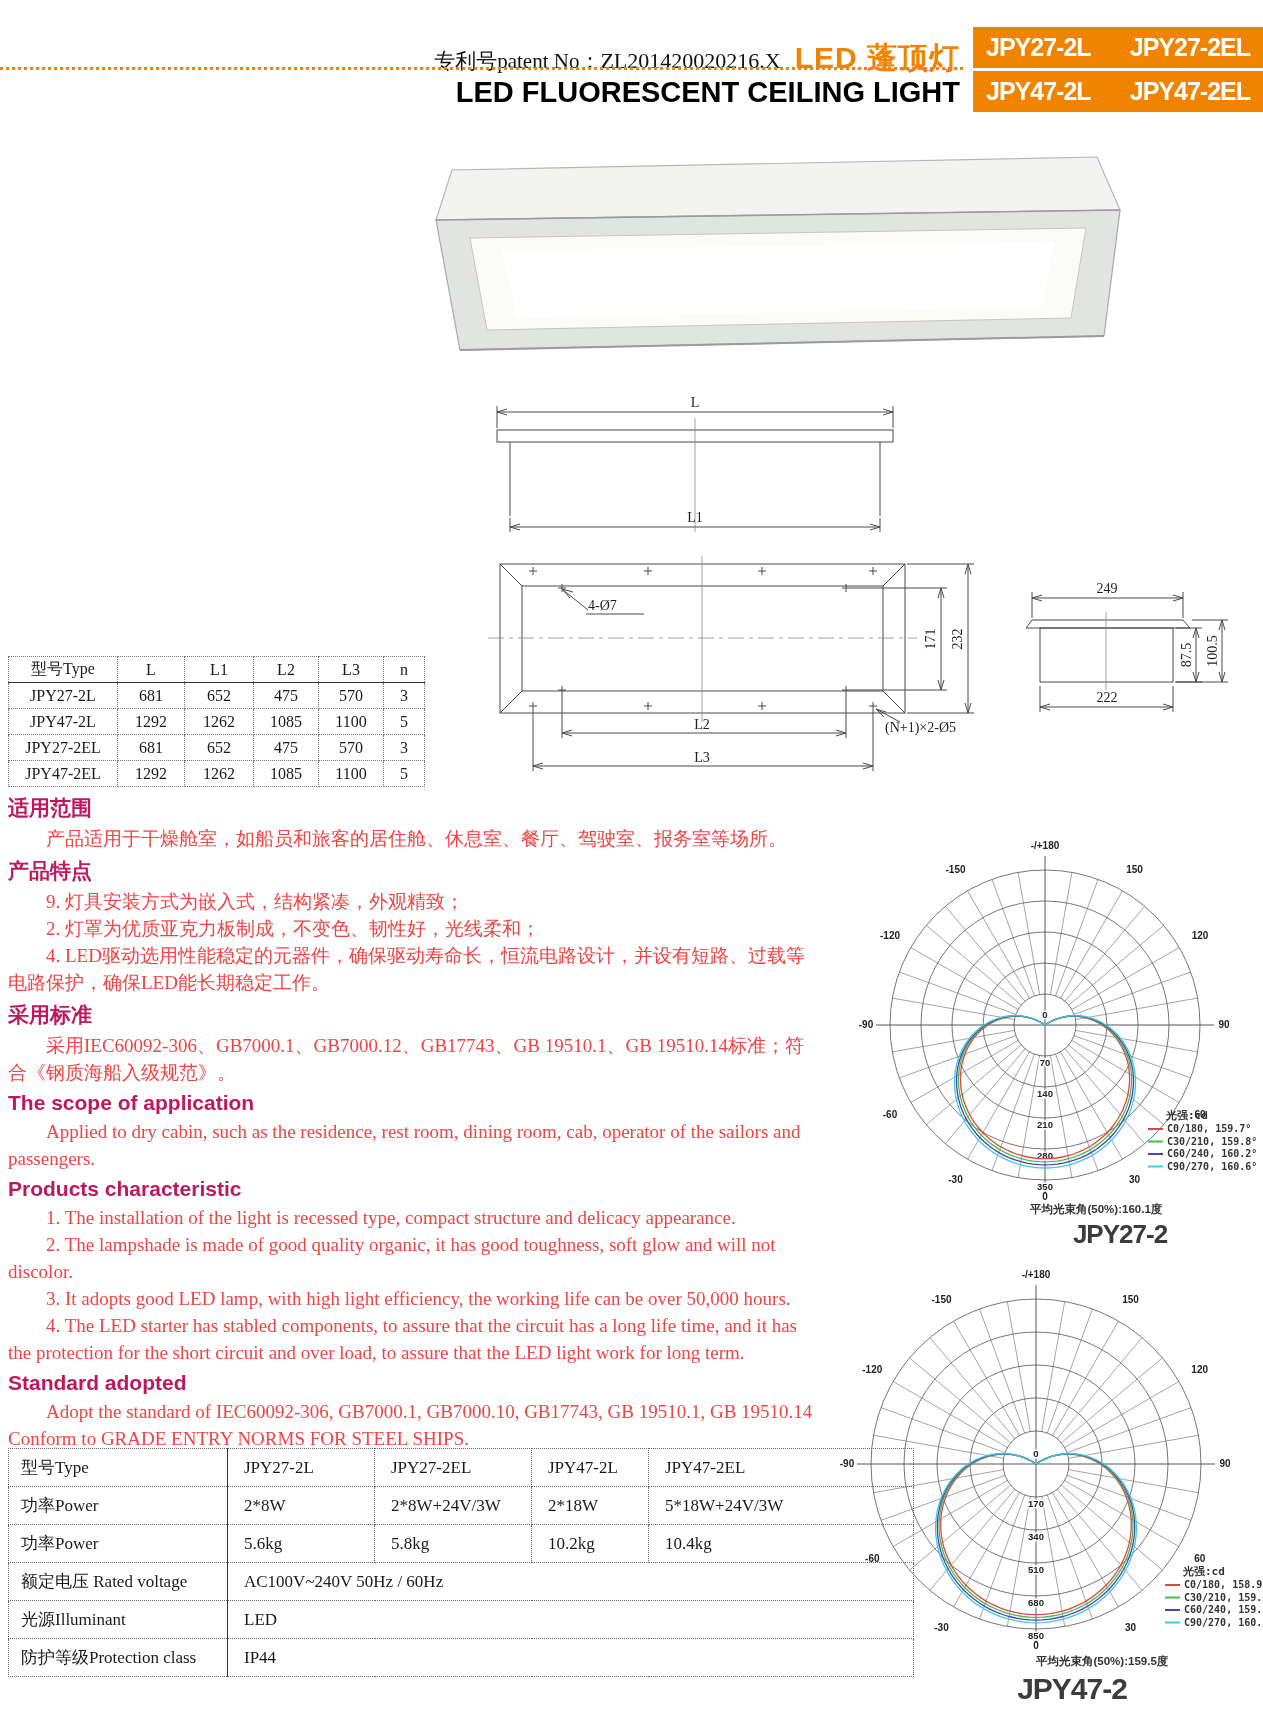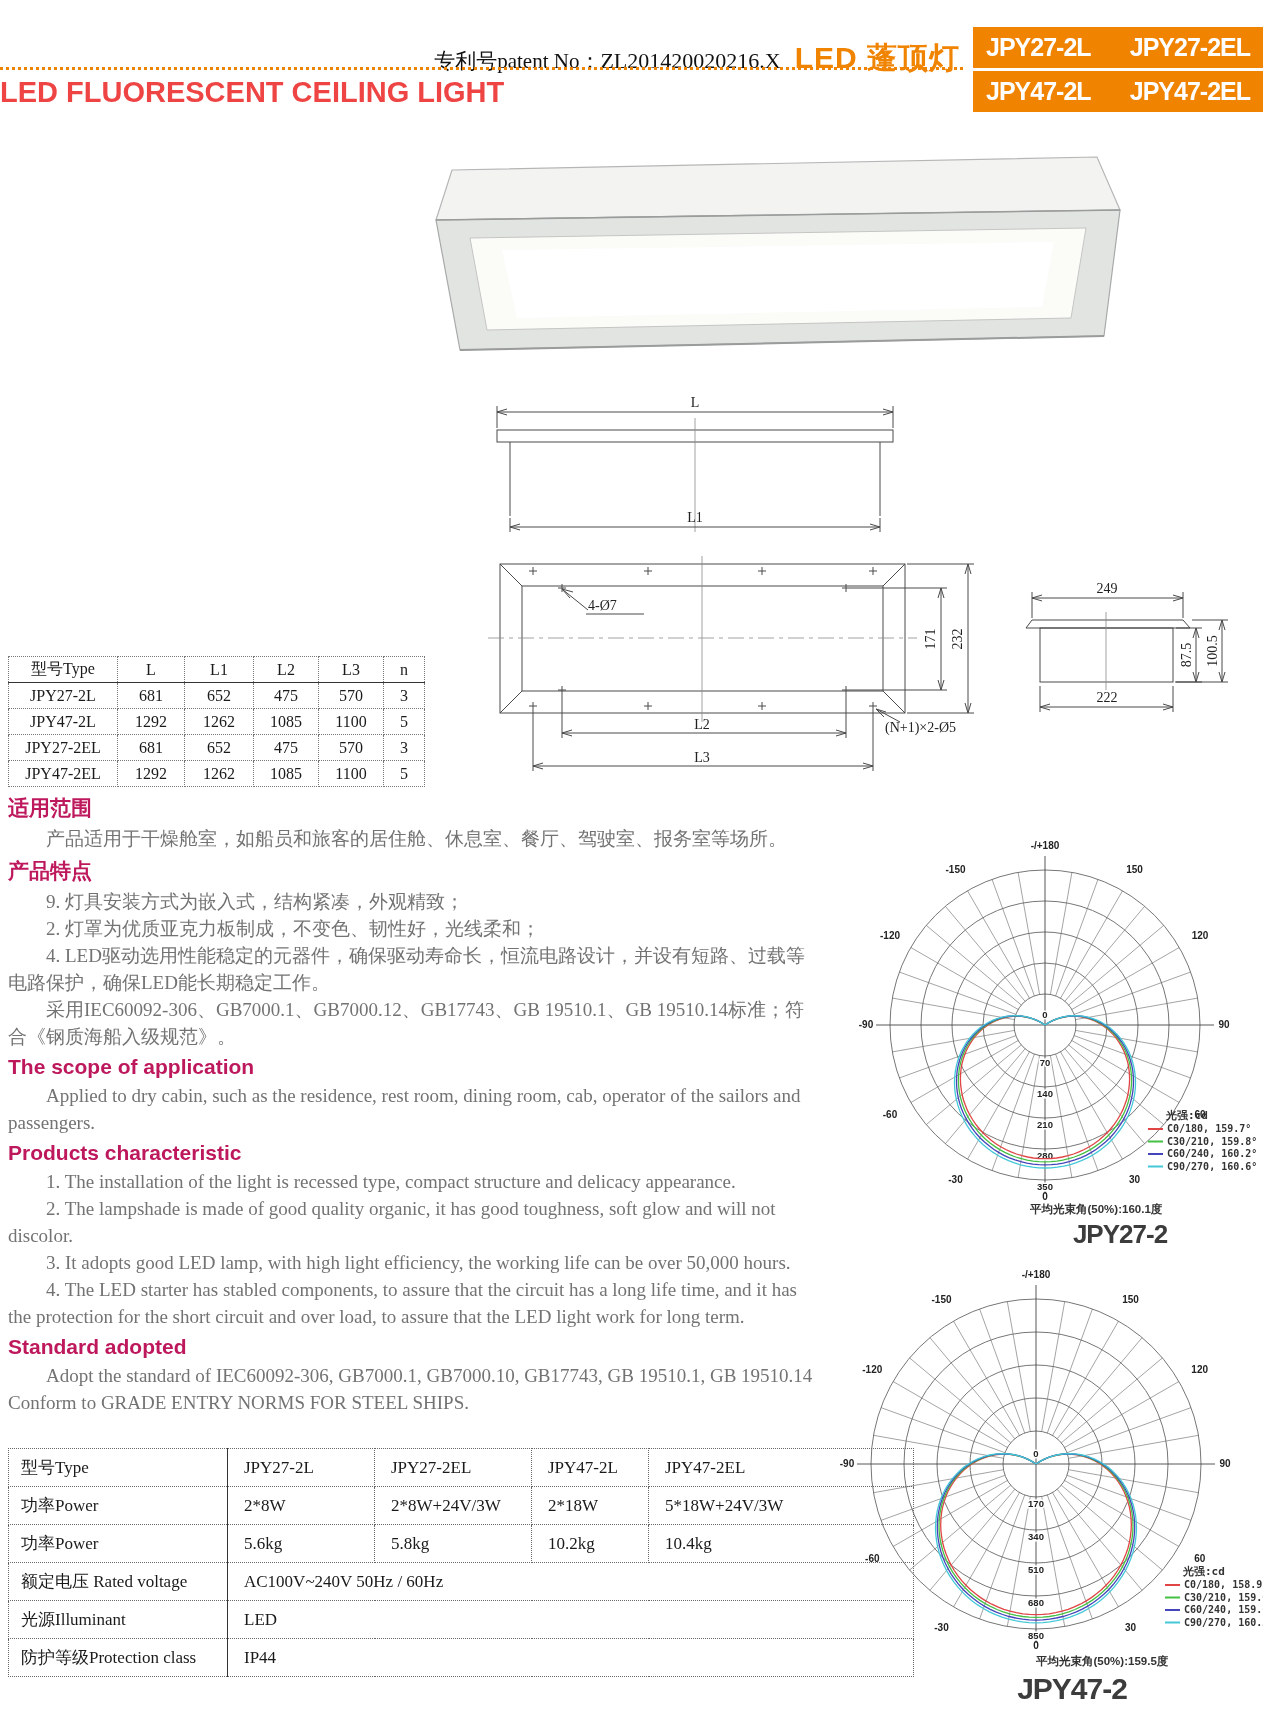--- a/index.html
+++ b/index.html
@@ -4,40 +4,40 @@
 <style>
   html,body{margin:0;padding:0;background:#ffffff;}
   #page{position:relative;width:1263px;height:1729px;background:#fff;overflow:hidden;
         font-family:"Liberation Serif",serif;color:#1a1a1a;}
   
   .patent-line{position:absolute;left:0;top:38px;width:960px;text-align:right;white-space:nowrap;}
   .patent-label{font:21px "Liberation Serif",serif;color:#111;}
   .patent-no{font:22px "Liberation Serif",serif;color:#111;}
   .title-cn{font:bold 30px "Liberation Sans",sans-serif;color:#f08300;margin-left:14px;letter-spacing:1px;}
   .dotted-rule{position:absolute;left:0;top:67px;width:963px;border-bottom:3px dotted #f08300;}
-  .title-en{position:absolute;left:0;top:76px;width:960px;
-            font:bold 29px "Liberation Sans",sans-serif;color:#ef4444;letter-spacing:0px;}
+  .title-en{position:absolute;left:0;top:76px;width:960px;text-align:right;
+            font:bold 29px "Liberation Sans",sans-serif;color:#000000;letter-spacing:0px;}
   .model-box{position:absolute;left:973px;top:27px;width:290px;}
   .model-row{background:#f08300;color:#fff;height:41px;display:flex;align-items:center;
              justify-content:space-between;padding:0 13px;margin-bottom:3px;
              font:bold 25px "Liberation Sans",sans-serif;letter-spacing:-1px;white-space:nowrap;}
   
   table{border-collapse:collapse;}
   .dim-table{position:absolute;left:8px;top:656px;border:1px dotted #777;}
   .dim-table th,.dim-table td{border:1px dotted #777;font:16px "Liberation Serif",serif;
      text-align:center;height:25px;padding:0 2px;font-weight:normal;}
   .dim-table thead th{border-bottom:1.5px solid #333;}
   .spec-table{position:absolute;left:8px;top:1448px;border:1px dotted #666;}
   .spec-table td{border:1px dotted #666;font:17px "Liberation Serif",serif;height:37px;
      padding:0 0 0 16px;text-align:left;}
   .spec-table td.lbl{border-right:1px solid #333;padding-left:12px;}
   
   .text-col{position:absolute;left:8px;top:789px;width:805px;}
   .h-sec{font:bold 21px "Liberation Sans",sans-serif;color:#be185d;margin:5px 0 3px 0;}
-  .text-col p{margin:0;text-indent:2em;font:19px/27px "Liberation Serif",serif;color:#737373;}
+  .text-col p{margin:0;text-indent:2em;font:19px/27px "Liberation Serif",serif;color:#ef4444;}
   
   .dl{stroke:#4a4a4a;stroke-width:1;fill:none;}
   .dthin{stroke:#8a8a8a;stroke-width:0.8;fill:none;}
   .dt{font:14px "Liberation Serif",serif;fill:#222;}
   svg text{user-select:none;}
   .abs{position:absolute;}
 </style>
 </head>
 <body>
 
@@ -203,20 +203,21 @@
       <div class="h-sec">适用范围</div>
       <p>产品适用于干燥舱室，如船员和旅客的居住舱、休息室、餐厅、驾驶室、报务室等场所。</p>
     </div>
     <div>
       <div class="h-sec">产品特点</div>
       <p>9. 灯具安装方式为嵌入式，结构紧凑，外观精致；</p>
       <p>2. 灯罩为优质亚克力板制成，不变色、韧性好，光线柔和；</p>
       <p>4. LED驱动选用性能稳定的元器件，确保驱动寿命长，恒流电路设计，并设有短路、过载等电路保护，确保LED能长期稳定工作。</p>
     </div>
     <div>
+      <div class="h-sec">采用标准</div>
       <p>采用IEC60092-306、GB7000.1、GB7000.12、GB17743、GB 19510.1、GB 19510.14标准；符合《钢质海船入级规范》。</p>
     </div>
     <div>
       <div class="h-sec">The scope of application</div>
       <p>Applied to dry cabin, such as the residence, rest room, dining room, cab, operator of the sailors and passengers.</p>
     </div>
     <div>
       <div class="h-sec">Products characteristic</div>
       <p>1. The installation of the light is recessed type, compact structure and delicacy appearance.</p>
       <p>2. The lampshade is made of good quality organic, it has good toughness, soft glow and will not discolor.</p>

